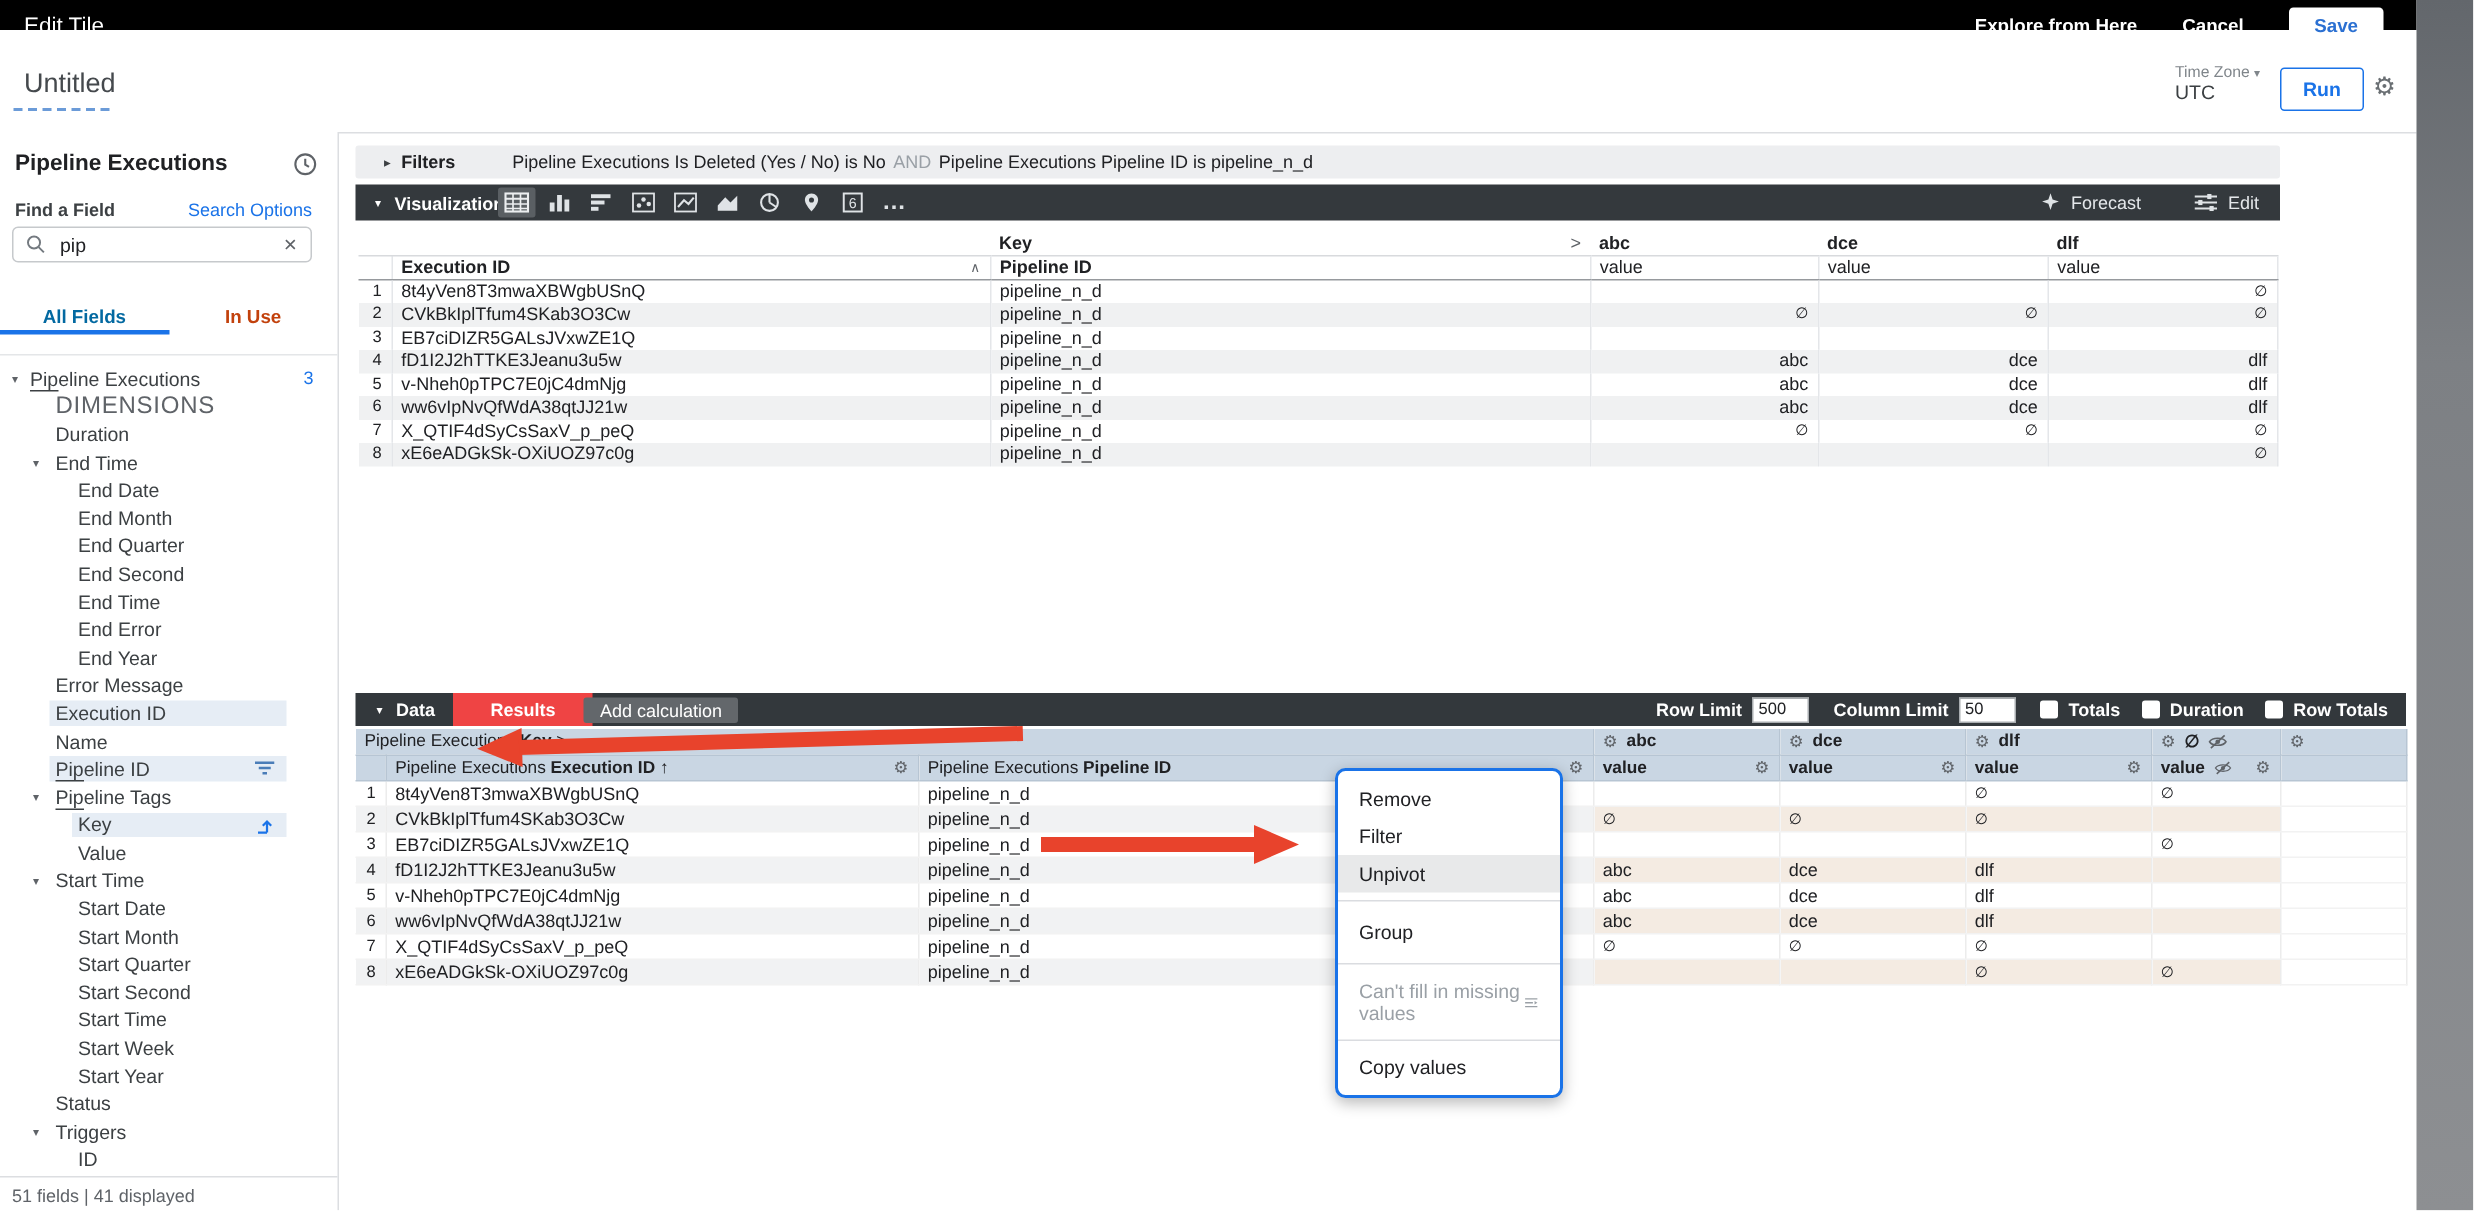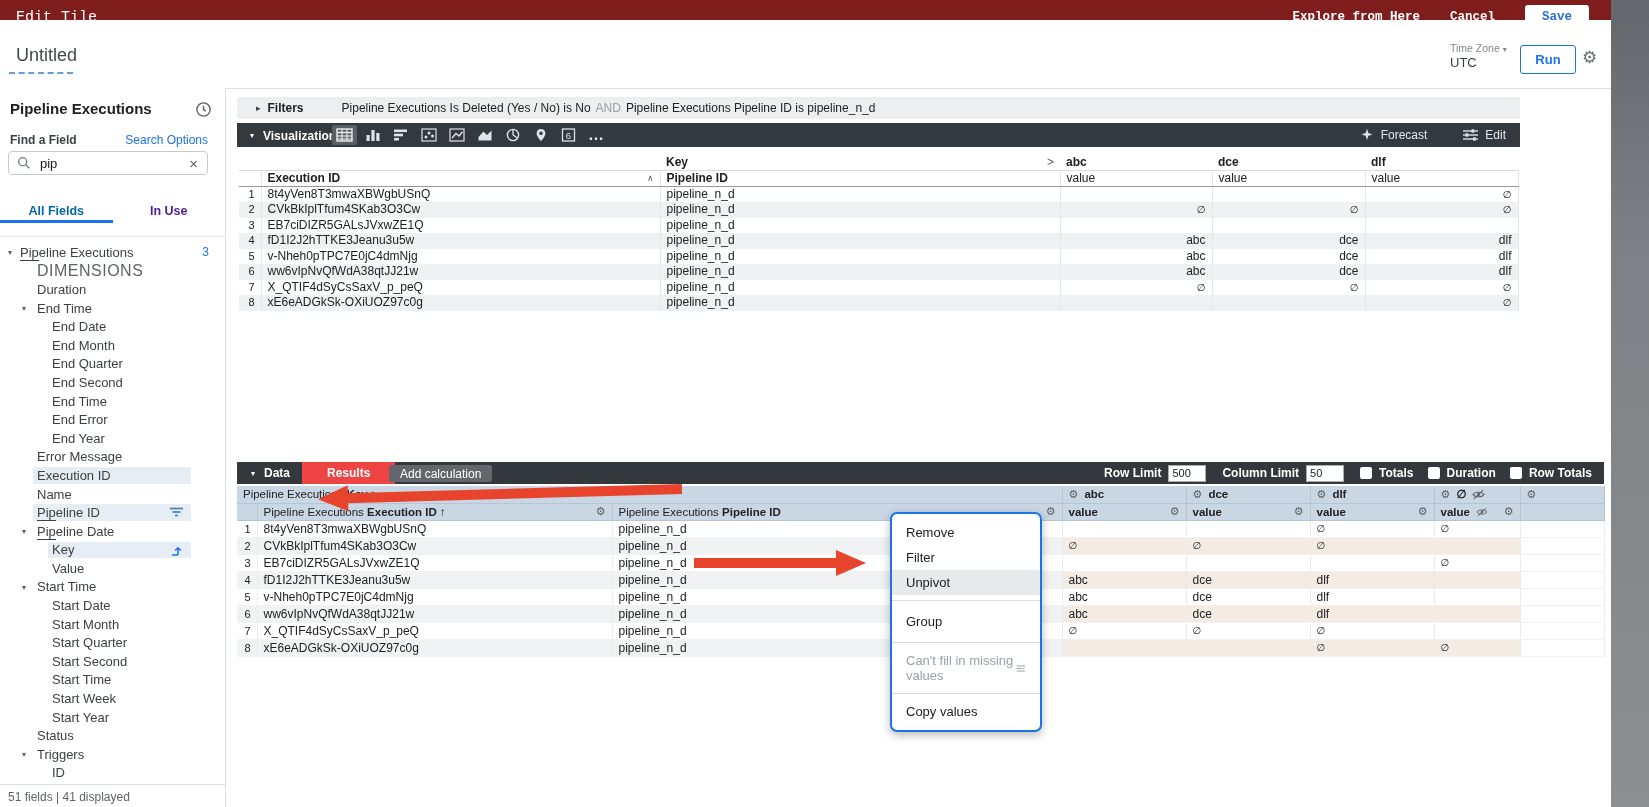--- a/index.html
+++ b/index.html
@@ -1,20 +1,20 @@
 <!DOCTYPE html>
 <html><head>
 <meta charset="utf-8">
 <style>
   html,body{margin:0;padding:0;background:#fff;}
   body{font-family:"Liberation Sans",sans-serif;color:#202124;}
   #app{position:relative;width:1649px;height:807px;background:#fff;overflow:hidden;}
 
   
-  .topbar{position:absolute;left:0;top:0;width:1611px;height:20px;background:#7f1d1d;color:#fff;font-family:Liberation Mono, monospace;}
+  .topbar{position:absolute;left:0;top:0;width:1611px;height:20px;background:#000000;color:#fff;}
   .tb-title{position:absolute;left:16px;top:9px;font-size:15px;font-weight:500;}
   .tb-right{position:absolute;right:22px;top:0;height:34px;display:flex;align-items:center;gap:30px;font-size:12.5px;font-weight:700;justify-content:space-between;}
   .save-btn{background:#fff;color:#2b70d2;padding:5px 17px;border-radius:3px;cursor:pointer;}
 
   
   .hdr{position:absolute;left:0;top:34px;width:1611px;height:54px;background:#fff;border-bottom:1px solid #dcdee1;}
   .untitled{position:absolute;left:16px;top:11px;font-size:18px;color:#45494d;}
   .untitled-dash{position:absolute;left:9px;top:38px;width:64px;border-bottom:2px dashed #6b9bd8;}
   .tzwrap{position:absolute;left:1450px;top:8px;font-size:10.5px;color:#80868b;line-height:13px;}
   .tzval{font-size:13px;color:#3c4043;}
@@ -25,21 +25,21 @@
   .sidebar{position:absolute;left:0;top:88px;width:225px;height:719px;background:#fff;border-right:1px solid #dcdee1;}
   .sb-title{position:absolute;left:10px;top:12px;font-size:15px;font-weight:700;color:#202124;}
   .sb-clock{position:absolute;right:13px;top:13px;}
   .sb-find{position:absolute;left:10px;top:45px;font-size:12px;font-weight:700;color:#3c4043;}
   .sb-srchopt{position:absolute;right:17px;top:45px;font-size:12px;color:#1a73e8;cursor:pointer;}
   .sb-search{position:absolute;left:8px;top:63px;width:200px;height:24px;border:1px solid #c6c9cc;border-radius:4px;display:flex;align-items:center;box-sizing:border-box;background:#fff;}
   .sb-search svg{margin-left:8px;}
   .sb-input{border:none;outline:none;flex:1;font-size:13px;color:#202124;margin-left:7px;font-family:"Liberation Sans",sans-serif;min-width:0;}
   .sb-x{margin-right:9px;color:#5f6368;font-size:15px;cursor:pointer;}
   .sb-tabs{position:absolute;left:0;top:106px;width:225px;height:29px;display:flex;}
-  .sb-tab{flex:1;text-align:center;font-size:12.5px;font-weight:700;color:#4c1d95;padding-top:10px;cursor:pointer;box-sizing:border-box;}
+  .sb-tab{flex:1;text-align:center;font-size:12.5px;font-weight:700;color:#c2410c;padding-top:10px;cursor:pointer;box-sizing:border-box;}
   .sb-tab.active{color:#0369a1;border-bottom:3px solid #1a73e8;}
   .sb-div{position:absolute;top:148px;left:0;width:225px;border-top:1px solid #e4e6e8;}
 
   .tree{position:absolute;left:0;top:155px;width:225px;}
   .trow{position:relative;height:18.6px;display:flex;align-items:center;font-size:13px;color:#3c4043;cursor:pointer;}
   .trow .tc{position:absolute;font-size:8px;color:#5f6368;top:5px;}
   .d0 .tc{left:8px;}
   .d1c .tc{left:22px;}
   .tl{position:absolute;white-space:nowrap;z-index:1;}
   .d0 .tl{left:20px;}
@@ -231,21 +231,21 @@
           <span class="hlbg"></span>
           <span class="tl"><span class="u">Pip</span><span>eline ID</span></span>
           <span class="rowicon"><svg width="13" height="12" viewBox="0 0 13 12">
               <line x1="0" y1="2.5" x2="13" y2="2.5" stroke="#4a7db8" stroke-width="1.7"></line>
               <line x1="2.5" y1="6" x2="10.5" y2="6" stroke="#4a7db8" stroke-width="1.7"></line>
               <line x1="5" y1="9.5" x2="8" y2="9.5" stroke="#4a7db8" stroke-width="1.7"></line>
             </svg></span>
         </div>
       <div class="trow d1c">
           <span class="tc">▾</span>
-          <span class="tl"><span class="u">Pip</span><span>eline Date</span></span>
+          <span class="tl"><span class="u">Pip</span><span>eline Tags</span></span>
         </div>
       <div class="trow d2">
           <span class="hlbg k"></span>
           <span class="tl">Key</span>
           <span class="rowicon"><svg width="14" height="13" viewBox="0 0 14 13">
               <path d="M3 11 H9 M9 11 V4 M6.2 6.5 L9 3.7 L11.8 6.5" fill="none" stroke="#1a73e8" stroke-width="1.5"></path>
             </svg></span>
         </div>
       <div class="trow d2">
           <span class="tl">Value</span>

